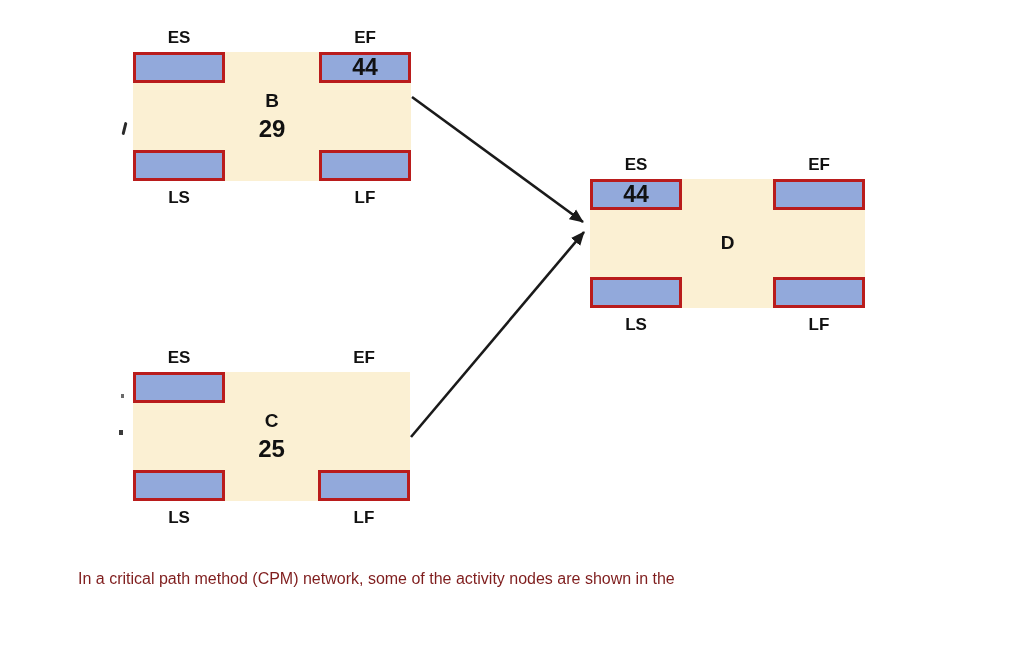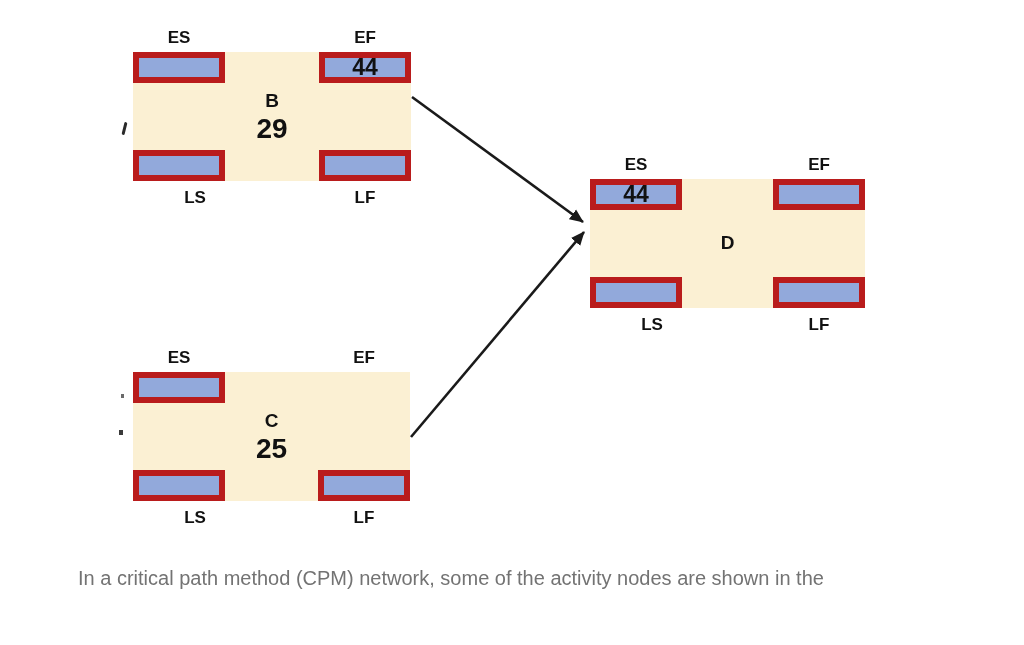--- a/index.html
+++ b/index.html
@@ -13,59 +13,59 @@
   }
   
   .node {
     position:absolute;
     background:#FBF0D3;
   }
   .slot {
     position:absolute;
     width:92px; height:31px;
     background:#92A9DB;
-    border:6px solid #b91c1c;
+    border:3px solid #b91c1c;
     display:flex; align-items:center; justify-content:center;
   }
   .slot.tl { left:0; top:0; }
   .slot.tr { right:0; top:0; }
   .slot.bl { left:0; bottom:0; }
   .slot.br { right:0; bottom:0; }
   .slot-value {
     font-size:23px; font-weight:bold; color:#111111; line-height:1;
   }
   .corner-label {
     position:absolute;
     width:92px; height:22px;
     text-align:center;
     font-size:17px; font-weight:bold; color:#111111;
     line-height:22px;
   }
   .corner-label.tl { left:0; top:-25px; }
   .corner-label.tr { right:0; top:-25px; }
-  .corner-label.bl { left:16px; top:100%; margin-top:6px; }
+  .corner-label.bl { left:0; top:100%; margin-top:6px; }
   .corner-label.br { right:0; top:100%; margin-top:6px; }
   .node-center {
     position:absolute; left:0; right:0; top:50%;
     transform:translateY(-52%);
     text-align:center; color:#111111;
   }
   .node-id   { font-size:19px; font-weight:bold; line-height:26px; }
-  .node-duration { font-size:28px; font-weight:bold; line-height:30px; }
+  .node-duration { font-size:24px; font-weight:bold; line-height:30px; }
   
   .arrows { position:absolute; left:0; top:0; width:1024px; height:645px; pointer-events:none; }
   
   .stray { position:absolute; background:#2a2a2a; }
   .stray.m1 { left:123px; top:122px; width:3px; height:13px; transform:rotate(14deg); border-radius:2px; }
   .stray.m2 { left:121px; top:394px; width:3px; height:4px; background:#6a6a6a; }
   .stray.m3 { left:119px; top:430px; width:4px; height:5px; background:#3a3a3a; }
   
   .question {
     position:absolute; left:78px; top:564px; width:900px;
-    font-size:20px; color:#737373; line-height:29px;
+    font-size:16px; color:#7f1d1d; line-height:29px;
   }
 </style>
 </head>
 <body>
 
 <div class="screen">
 
   <div class="node" style="left:133px; top:52px; width:278px; height:129px;">
     <div class="corner-label tl">ES</div>
     <div class="corner-label tr">EF</div>

